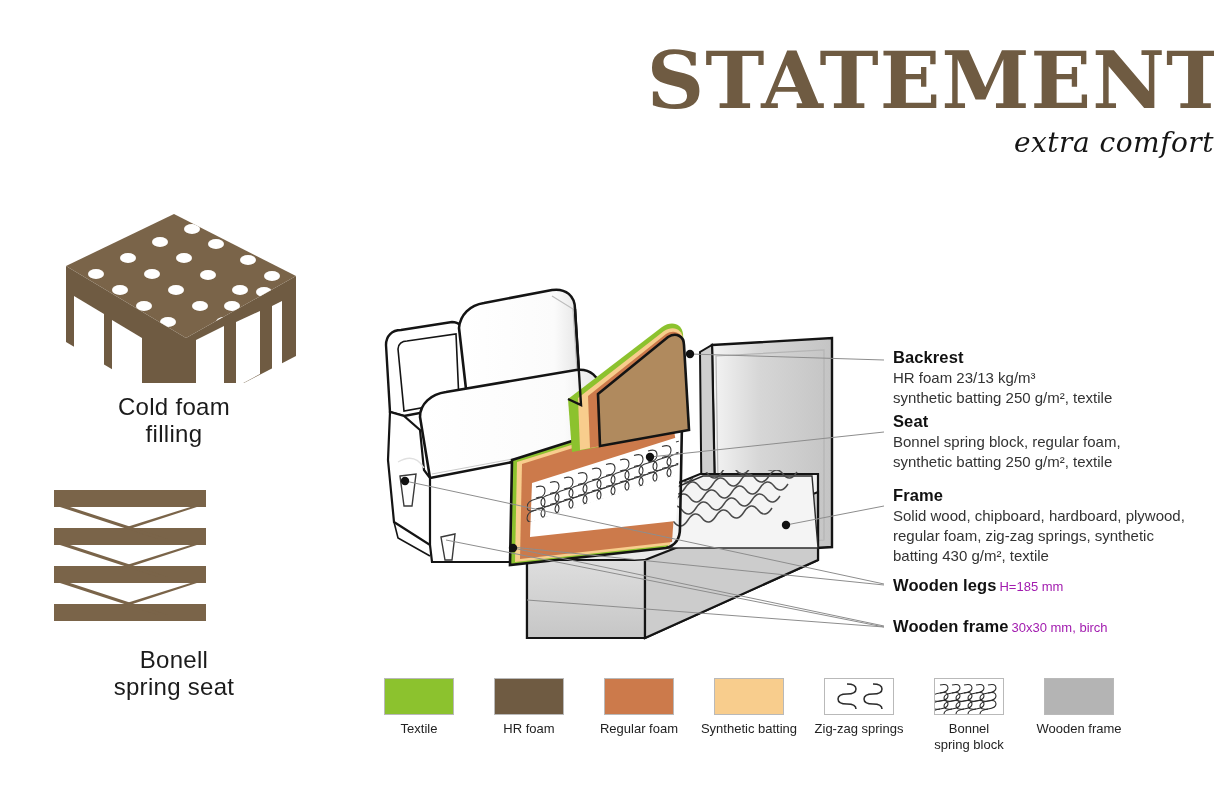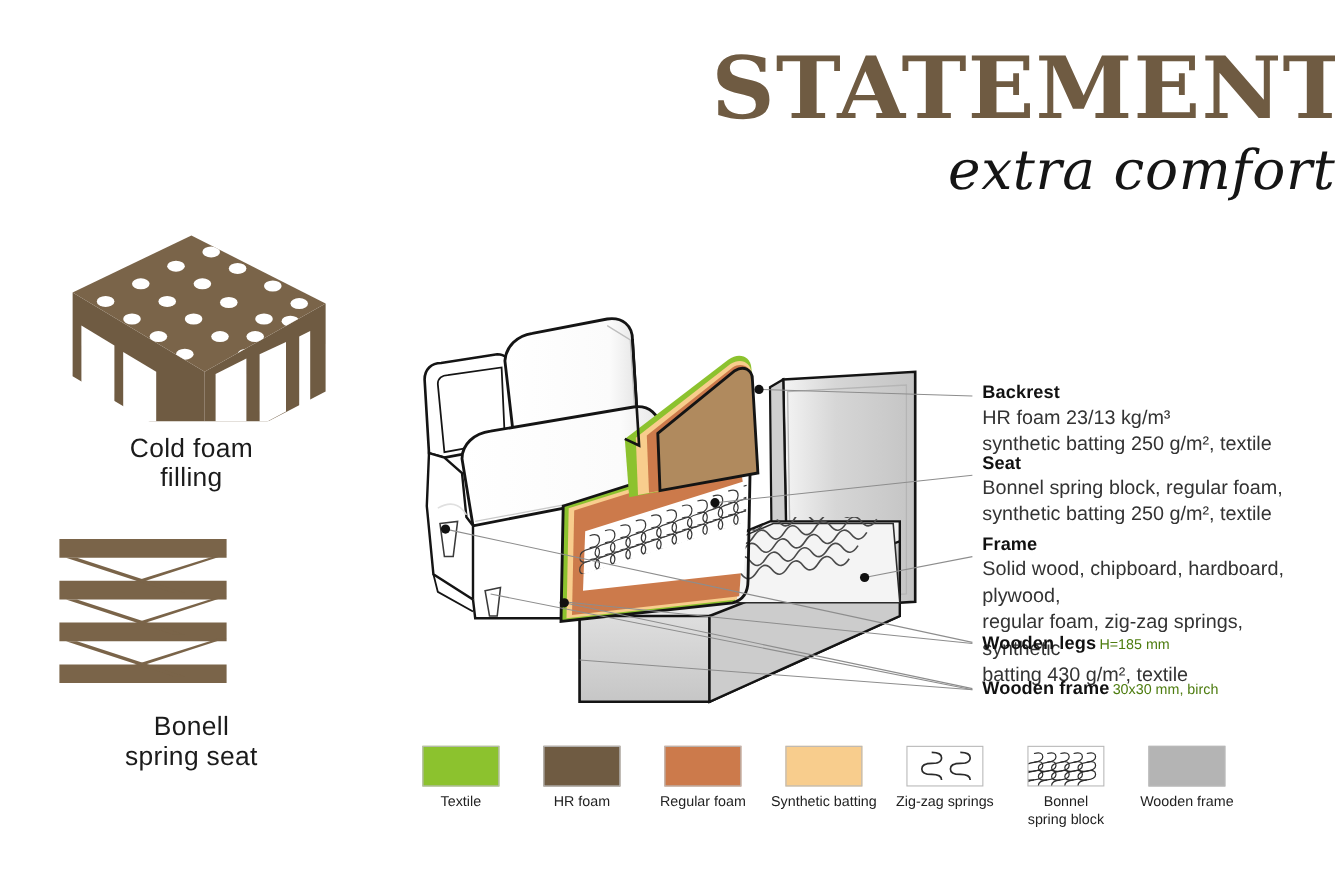--- a/index.html
+++ b/index.html
@@ -36,21 +36,21 @@
     letter-spacing: 1px;
     color: #6F5B42;
     margin: 0;
     padding: 0;
     transform: scaleX(1.02);
   }
   #subtitle {
     font-family: "DejaVu Serif", "Liberation Serif", serif;
     font-style: italic;
     font-weight: 400;
-    font-size: 50px;
+    font-size: 28px;
     color: #151515;
     margin: 8px 0 0 0;
     letter-spacing: 0.5px;
   }
 
   
   .feature {
     position: absolute;
     text-align: center;
     width: 300px;
@@ -84,28 +84,28 @@
     font-size: 16.5px;
     color: #111111;
     letter-spacing: 0.1px;
     display: inline;
     margin-top: 20px;
   }
   .spec-inline {
     font-family: "Liberation Sans", sans-serif;
     font-weight: 400;
     font-size: 13px;
-    color: #4d7c0f;
+    color: #a21caf;
     display: inline;
     margin-left: 3px;
   }
   .spec-body {
     font-family: "Liberation Sans", sans-serif;
     font-weight: 400;
-    font-size: 18px;
+    font-size: 15px;
     line-height: 1.33;
     color: #333333;
     margin-top: 1px;
     white-space: pre-line;
   }
   #spec-backrest { position: absolute; left: 0;  top: 0; }
   #spec-seat     { position: absolute; left: 0;  top: 64px; }
   #spec-frame    { position: absolute; left: 0;  top: 138px; }
   #spec-legs     { position: absolute; left: 0;  top: 228px; }
   #spec-wframe   { position: absolute; left: 0;  top: 269px; }

